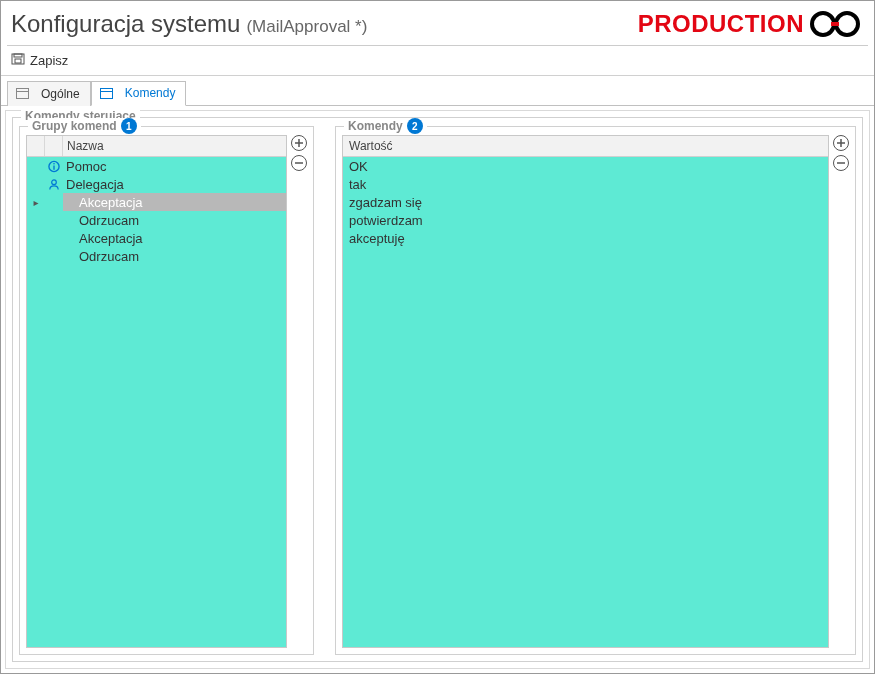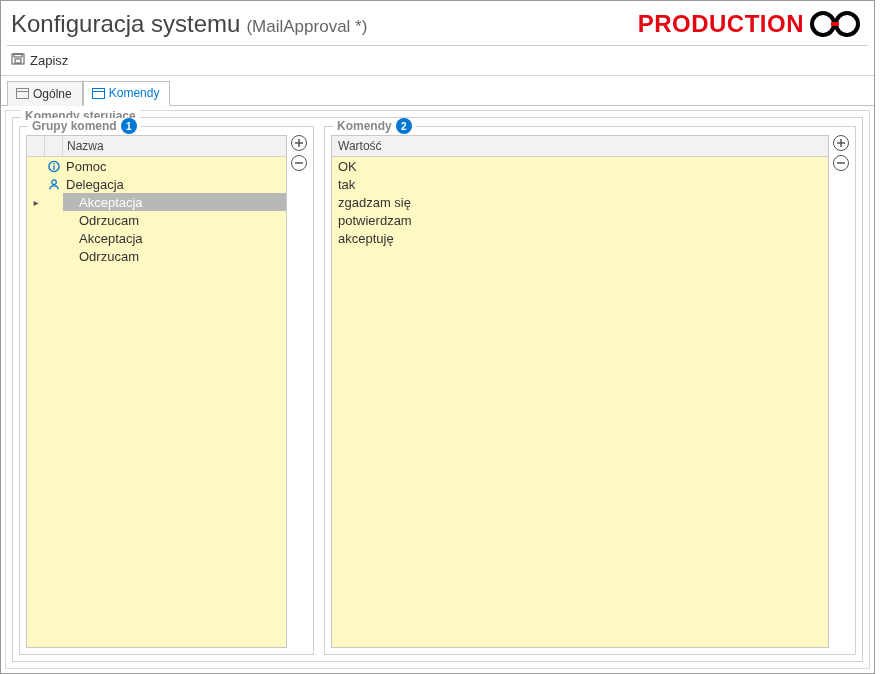--- a/index.html
+++ b/index.html
@@ -77,21 +77,21 @@
     }
     .tabs {
       display: flex;
       padding: 4px 6px 0 6px;
       border-bottom: 1px solid #c0c0c0;
       gap: 0;
     }
     .tab {
       display: inline-flex;
       align-items: center;
-      gap: 4px;
+      gap: 12px;
       padding: 4px 10px 5px 8px;
       border: 1px solid #c0c0c0;
       border-bottom: none;
       background: #f5f5f5;
       font-size: 12px;
       color: #333;
       cursor: pointer;
       position: relative;
       top: 1px;
     }
@@ -137,21 +137,21 @@
       top: -9px;
       left: 8px;
       background: #fff;
       padding: 0 4px;
       font-size: 12px;
       color: #888;
       font-weight: 600;
     }
     .panels {
       display: flex;
-      gap: 10px;
+      gap: 21px;
       height: 100%;
     }
     .panel {
       flex: 0 0 auto;
       border: 1px solid #d0d0d0;
       position: relative;
       padding: 8px 6px 6px 6px;
       display: flex;
     }
     .panel-left {
@@ -183,21 +183,21 @@
       font-weight: bold;
       display: inline-flex;
       align-items: center;
       justify-content: center;
     }
     .list-container {
       border: 1px solid #c8c8c8;
       flex: 1;
       display: flex;
       flex-direction: column;
-      background: #fef9c3;
+      background: #5eead4;
     }
     .list-header {
       background: #f2f2f2;
       border-bottom: 1px solid #d0d0d0;
       font-size: 12px;
       color: #444;
       padding: 3px 6px;
     }
     .tree-header {
       display: grid;

